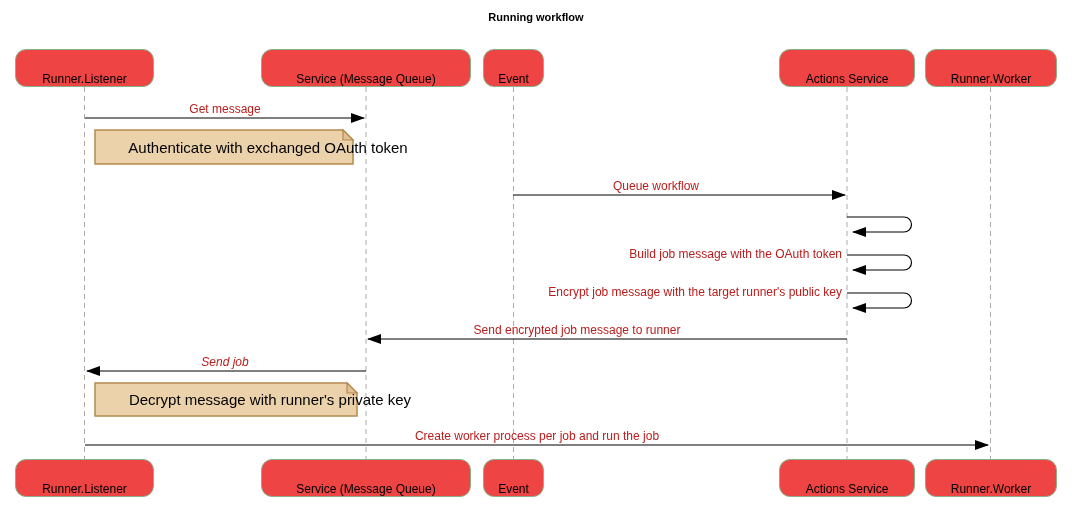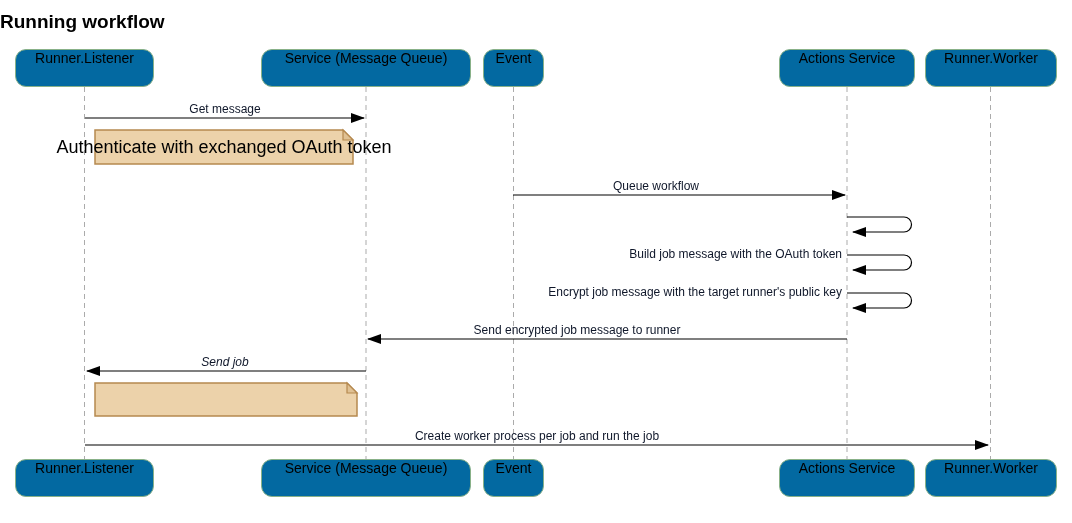--- a/index.html
+++ b/index.html
@@ -17,57 +17,58 @@
   }
   .layer-svg {
     position: absolute;
     left: 0; top: 0;
     width: 1072px; height: 523px;
   }
   .diagram-title {
     position: absolute;
     left: 0; right: 0;
     top: 11px;
-    text-align: left;
-    font-size: 19px;
+    text-align: center;
+    font-size: 11px;
     font-weight: bold;
     color: #000;
     white-space: nowrap;
   }
   .participant {
     position: absolute;
     height: 38px;
-    background: #0369a1;
+    background: #ef4444;
     border: 1px solid #88b188;
     border-radius: 11px;
     box-sizing: border-box;
     display: flex;
-    align-items: flex-start;
+    align-items: flex-end;
     justify-content: center;
-    font-size: 14px;
+    font-size: 12px;
     color: #000;
     white-space: nowrap;
   }
   .msg-label {
     position: absolute;
     font-size: 12px;
     line-height: 15px;
-    color: #0f172a;
+    color: #b91c1c;
     white-space: nowrap;
   }
   .msg-label.centered { transform: translateX(-50%); }
   .msg-label.right-aligned { text-align: right; }
   .note-text {
     position: absolute;
     display: flex;
     align-items: center;
     justify-content: center;
-    font-size: 18px;
+    font-size: 15px;
     color: #000;
     white-space: nowrap;
+    padding-left: 44px;
   }
   .lifeline {
     stroke: #ababab;
     stroke-width: 1;
     stroke-dasharray: 5 4;
   }
   .msg-line, .self-loop {
     stroke: #000000;
     stroke-width: 1.2;
     fill: none;
@@ -155,14 +156,15 @@
 
   <div class="msg-label centered" style="left:225px; top:102px;">Get message</div>
   <div class="msg-label centered" style="left:656px; top:179px;">Queue workflow</div>
   <div class="msg-label right-aligned" style="right:230px; top:247px;">Build job message with the OAuth token</div>
   <div class="msg-label right-aligned" style="right:230px; top:285px;">Encrypt job message with the target runner's public key</div>
   <div class="msg-label centered" style="left:577px; top:323px;">Send encrypted job message to runner</div>
   <div class="msg-label centered" style="left:225px; top:355px;font-style:italic;">Send job</div>
   <div class="msg-label centered" style="left:537px; top:429px;">Create worker process per job and run the job</div>
 
   <div class="note-text" style="left:95px; top:130px; width:258px; height:34px;">Authenticate with exchanged OAuth token</div>
+  <div class="note-text" style="left:95px; top:383px; width:262px; height:33px;">Decrypt message with runner's private key</div>
 
 </div>
 
 </body></html>

